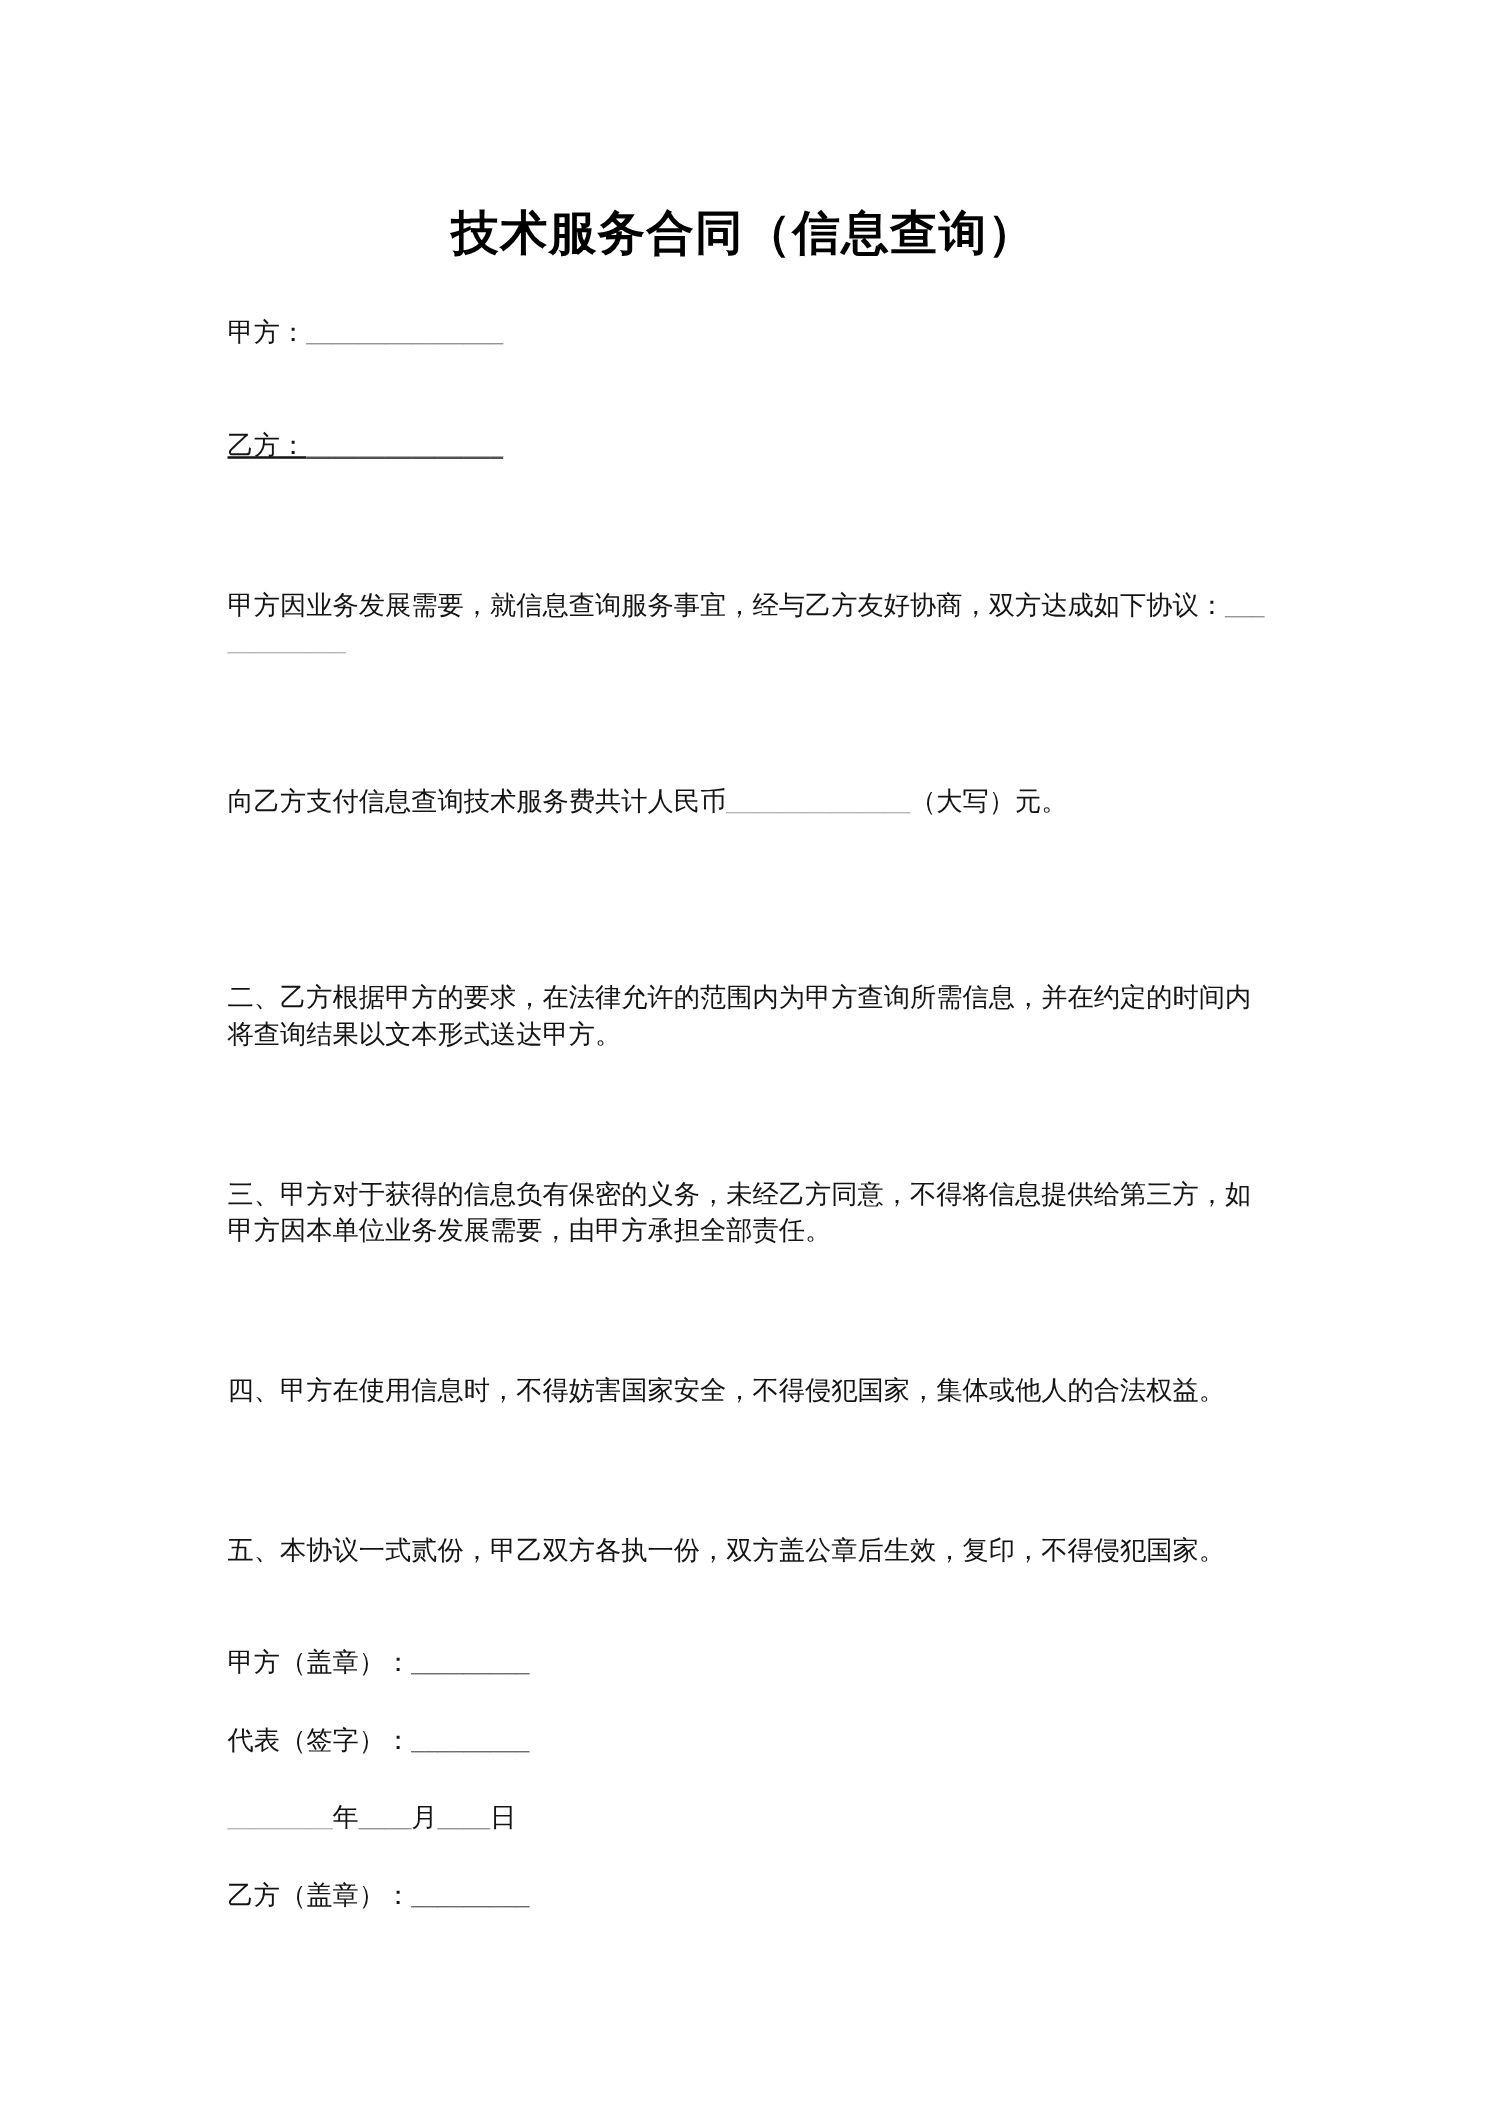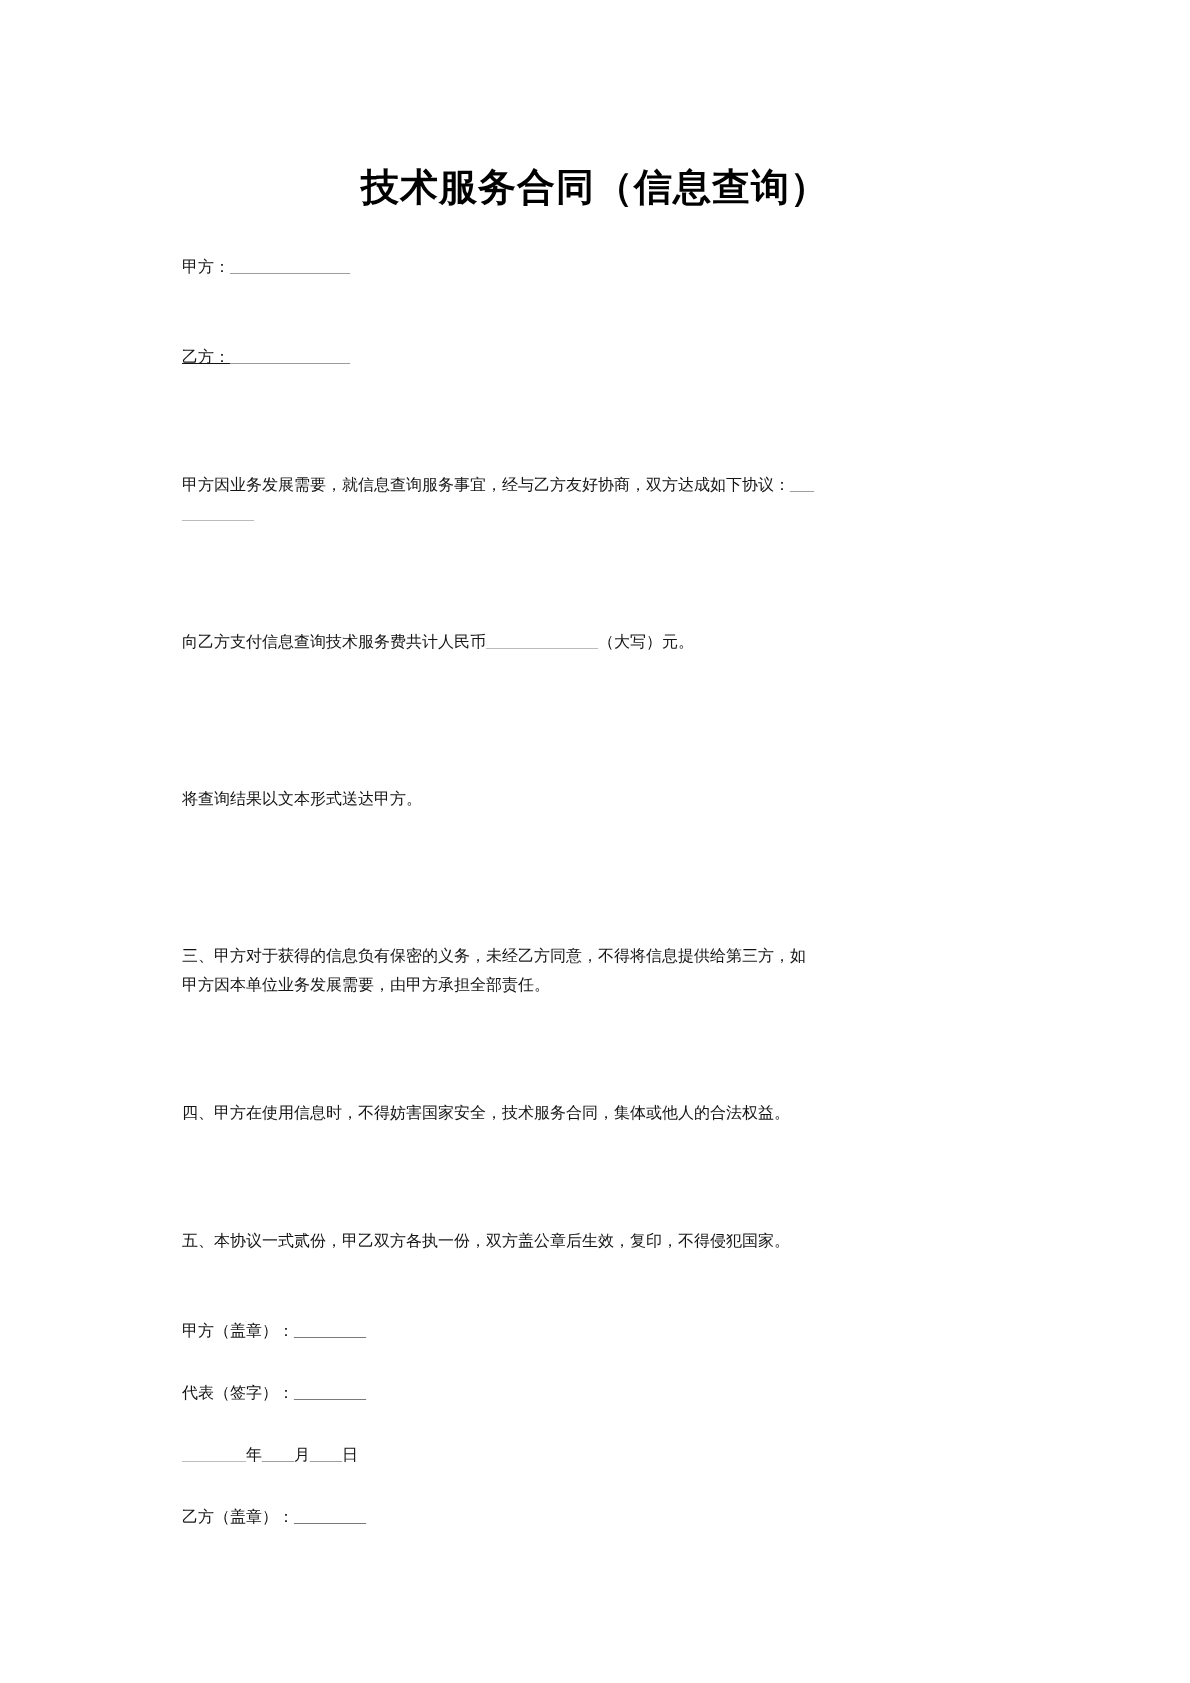--- a/index.html
+++ b/index.html
@@ -11,21 +11,21 @@
   }
   .page {
     position: relative;
     width: 1190px; height: 1599px;
     background: #ffffff;
     overflow: hidden;
   }
   .block {
     position: absolute;
     left: 182px; width: 840px;
-    font-size: 16px;
+    font-size: 21px;
     line-height: 29px;
   }
   .line { white-space: nowrap; }
   .doc-title {
     left: 0; width: 1190px;
     text-align: center;
     font-size: 38px; line-height: 46px;
     font-weight: bold;
     color: #000000;
     letter-spacing: 1px;
@@ -73,30 +73,31 @@
     </div>
   </div>
 
   <div class="block b-c1">
     <div class="line">
       <span>向乙方支付信息查询技术服务费共计人民币</span><span class="blank c-light">______________</span><span>（大写）元。</span>
     </div>
   </div>
 
   <div class="block b-c2">
+    <div class="line">二、乙方根据甲方的要求，在法律允许的范围内为甲方查询所需信息，并在约定的时间内</div>
     <div class="line">将查询结果以文本形式送达甲方。</div>
   </div>
 
   <div class="block b-c3">
     <div class="line">三、甲方对于获得的信息负有保密的义务，未经乙方同意，不得将信息提供给第三方，如</div>
     <div class="line">甲方因本单位业务发展需要，由甲方承担全部责任。</div>
   </div>
 
   <div class="block b-c4">
-    <div class="line">四、甲方在使用信息时，不得妨害国家安全，技术服务合同，集体或他人的合法权益。</div>
+    <div class="line">四、甲方在使用信息时，不得妨害国家安全，不得侵犯国家，集体或他人的合法权益。</div>
   </div>
 
   <div class="block b-c5">
     <div class="line">五、本协议一式贰份，甲乙双方各执一份，双方盖公章后生效，复印，不得侵犯国家。</div>
   </div>
 
   <div class="block b-sig-a line">
     <span>甲方（盖章）：</span><span class="blank c-dark">_________</span>
   </div>
 

